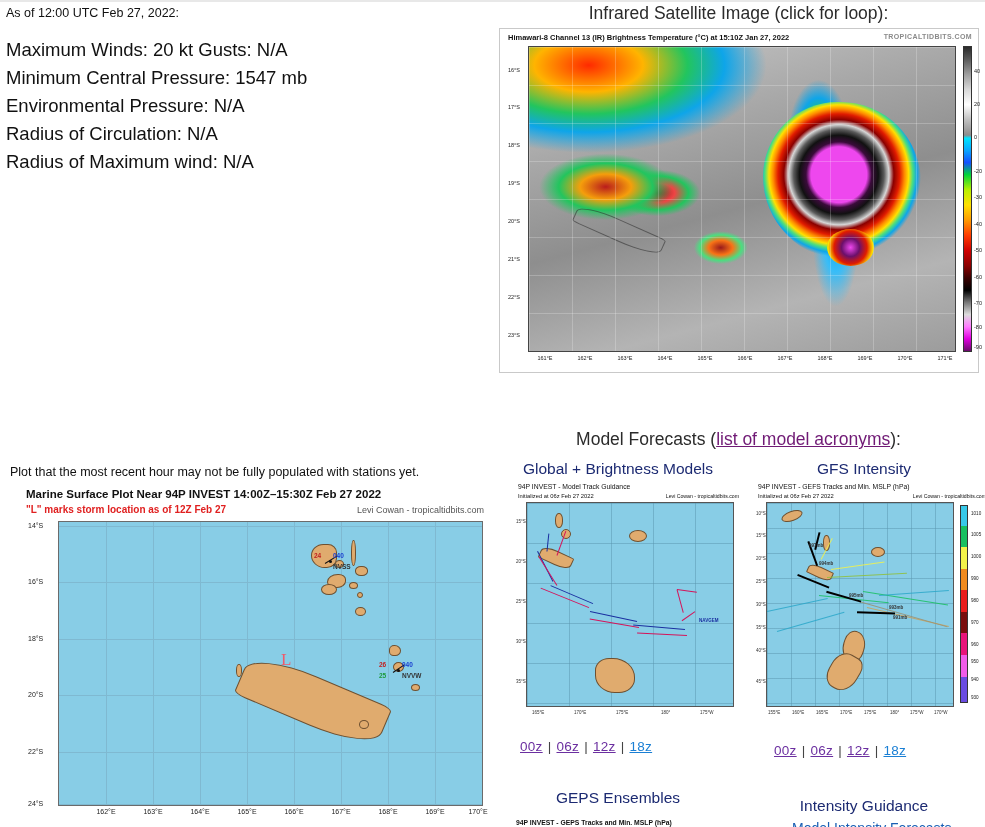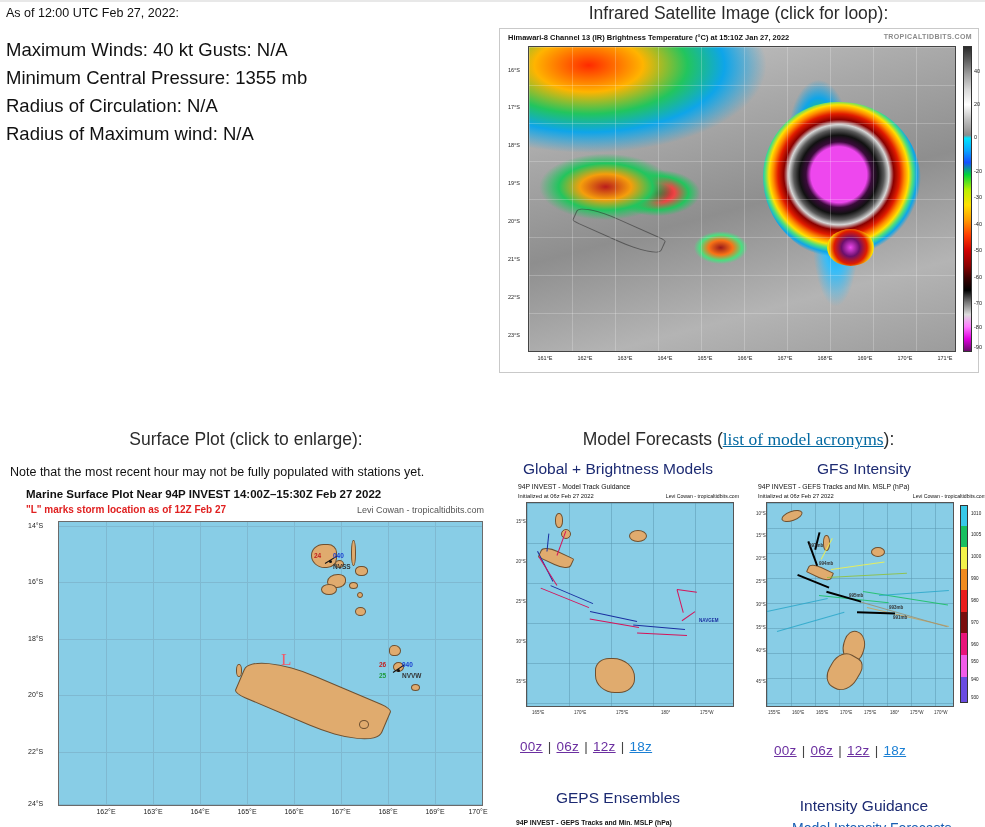--- a/index.html
+++ b/index.html
@@ -27,21 +27,21 @@
   .facts { margin:16px 0 0 6px; font-size:18.5px; line-height:1.52; color:#111; }
   .facts div { white-space:nowrap; }
 
   
   .sec-head {
     text-align:center; font-size:17.5px; color:#2b2b2b; font-weight:400;
   }
   .sub-head {
     text-align:center; font-size:15.5px; color:#1c2a72; font-weight:400;
   }
-  a.inline-link { color:#0369a1; text-decoration:underline;font-family:Liberation Serif, serif; }
+  a.inline-link { color:#701a75; text-decoration:underline; }
 
   .note { font-size:12.5px; margin:6px 0 0 6px; color:#111; }
 
   
   .panel { position:relative; background:#ffffff; }
   .panel-title { font-weight:bold; color:#111; }
   .credit { color:#8a8a8a; font-weight:bold; }
 
   
   #sat-fig {
@@ -138,28 +138,28 @@
 </head>
 <body>
 
 <div class="topline"></div>
 
 <div class="col-left">
 
   <div class="asof">As of 12:00 UTC Feb 27, 2022:</div>
 
   <div class="facts">
-    <div>Maximum Winds: 40 kt  Gusts: N/A</div>
-    <div>Minimum Central Pressure: 1355 mb</div>
+    <div>Maximum Winds: 20 kt  Gusts: N/A</div>
+    <div>Minimum Central Pressure: 1547 mb</div>
+    <div>Environmental Pressure: N/A</div>
     <div>Radius of Circulation: N/A</div>
     <div>Radius of Maximum wind: N/A</div>
   </div>
 
-  <div class="sec-head" style="position:absolute; left:0; top:429px; width:492px;">Surface Plot (click to enlarge):</div>
-  <div class="note" style="position:absolute; left:4px; top:459px;">Note that the most recent hour may not be fully populated with stations yet.</div>
+  <div class="note" style="position:absolute; left:4px; top:459px;">Plot that the most recent hour may not be fully populated with stations yet.</div>
 
   <div id="sfc-fig" class="panel">
     <div id="sfc-title" class="panel-title">Marine Surface Plot Near 94P INVEST 14:00Z–15:30Z Feb 27 2022</div>
     <div id="sfc-note2">"L" marks storm location as of 12Z Feb 27</div>
     <div id="sfc-credit" class="credit">Levi Cowan - tropicaltidbits.com</div>
 
     <div id="sfc-map">
       <div class="grid-v" style="left:47px"></div>
         <div class="grid-v" style="left:94px"></div>
       <div class="grid-v" style="left:141px"></div>

